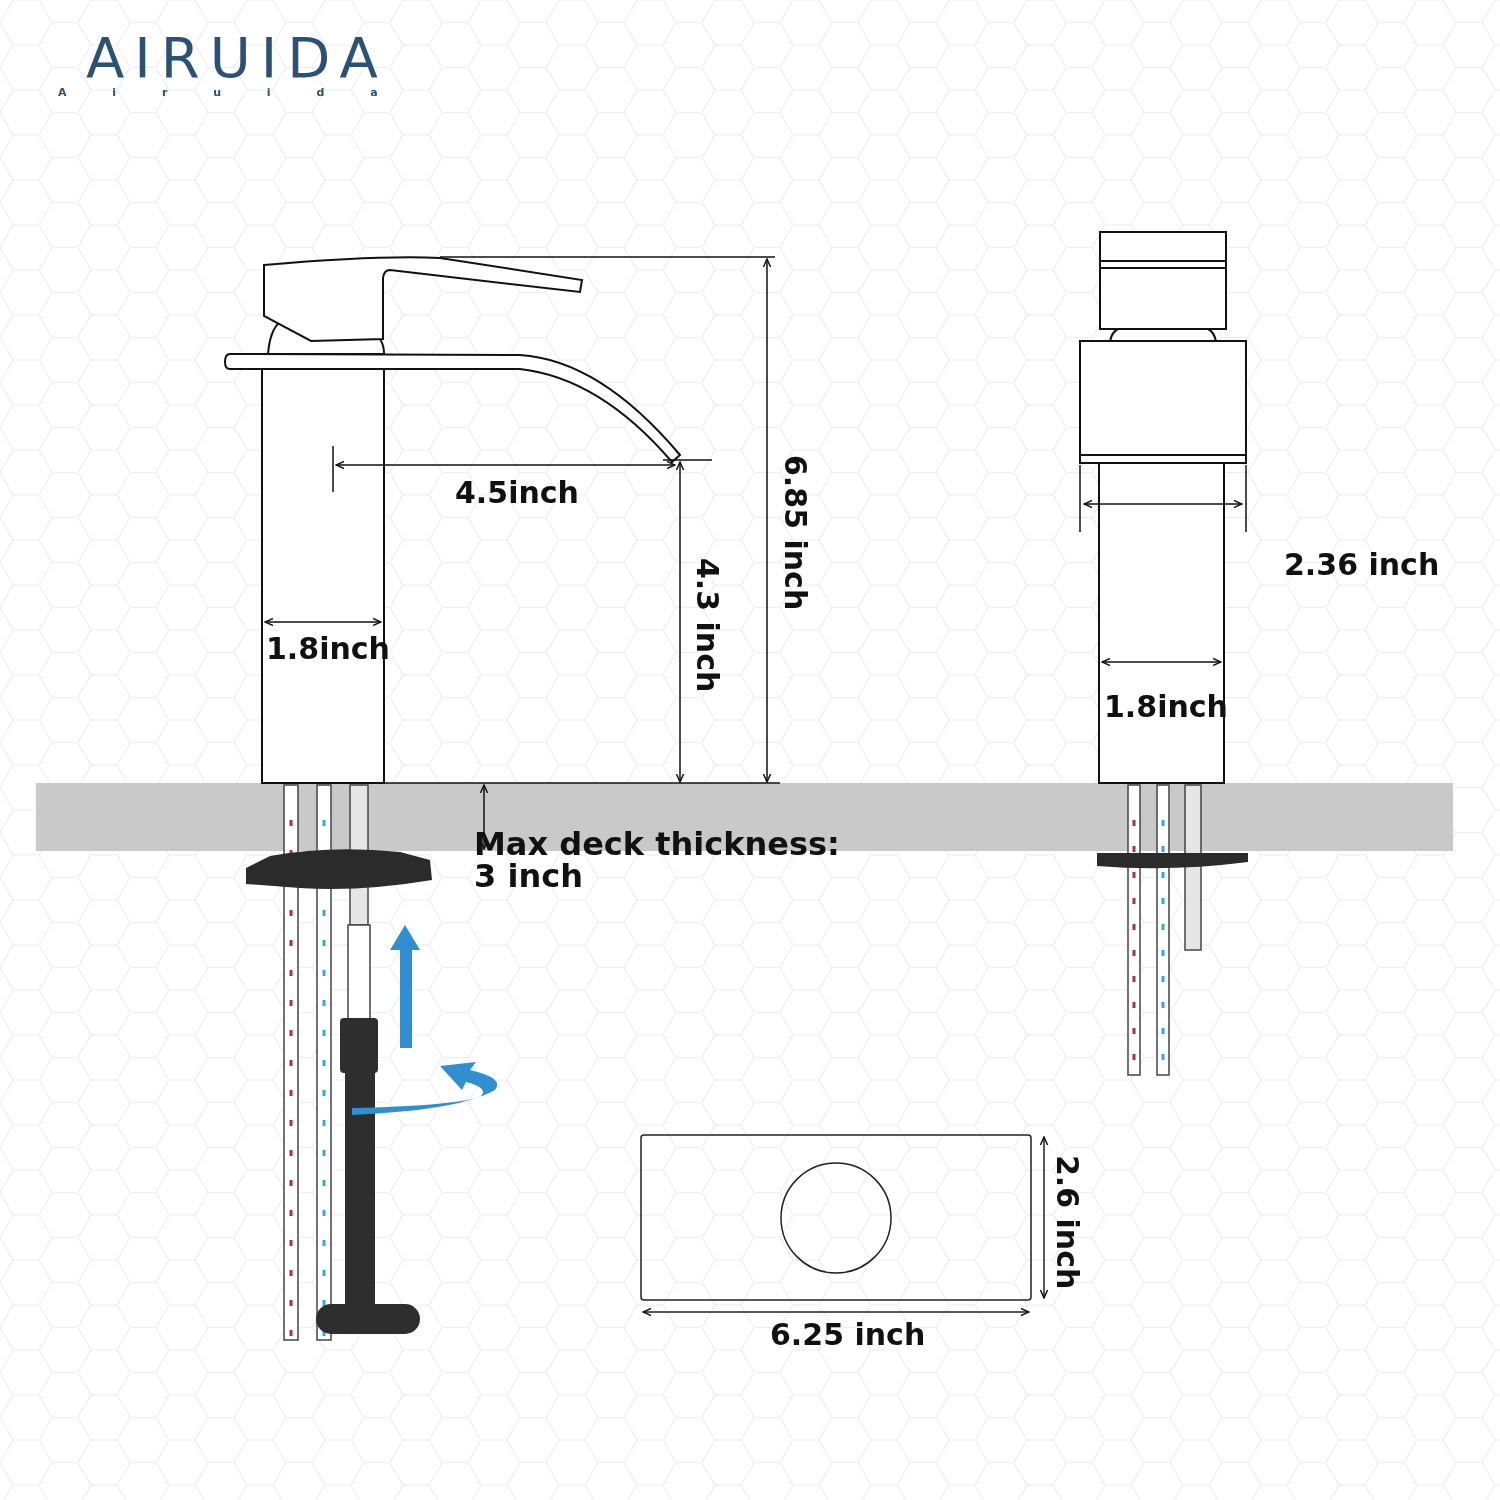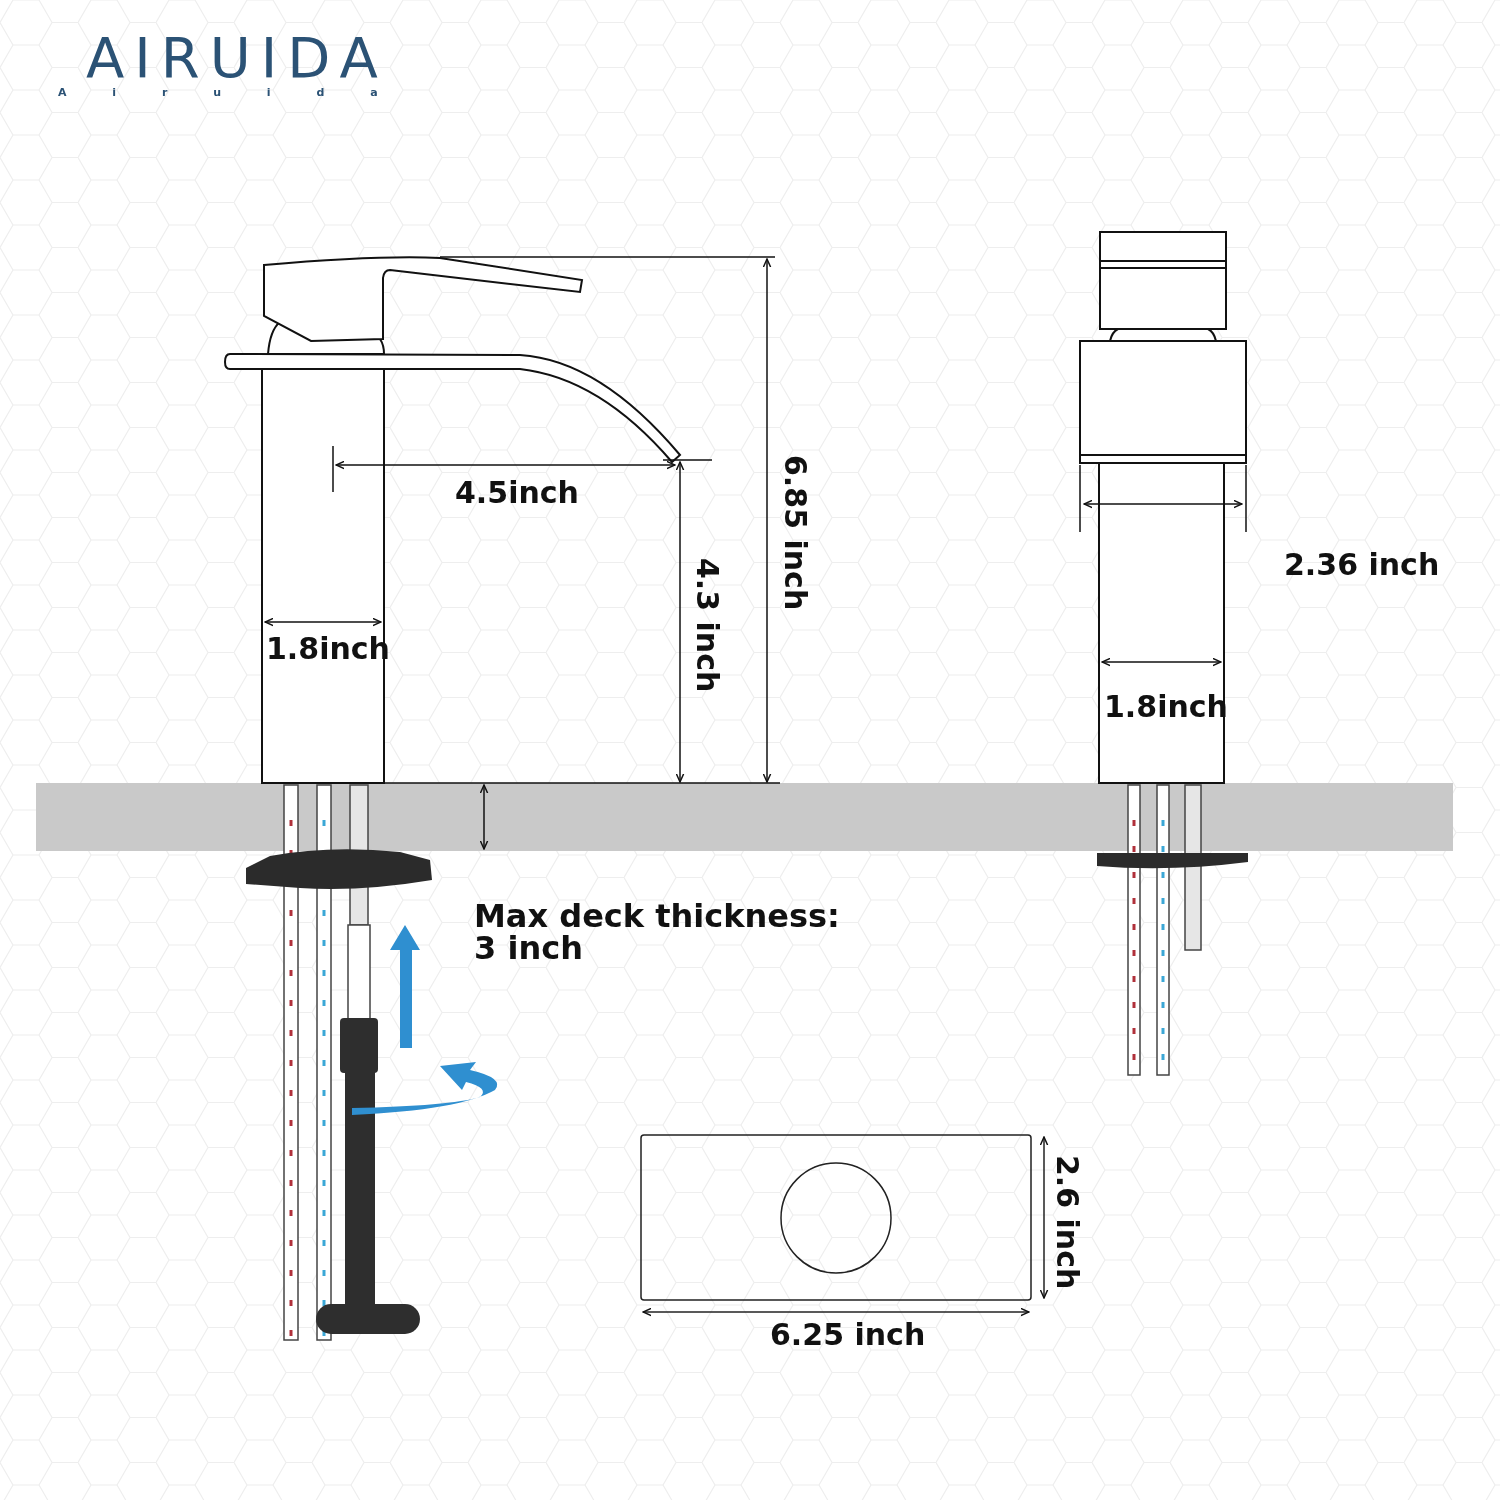--- a/index.html
+++ b/index.html
@@ -124,18 +124,18 @@
     <line x1="1044" y1="1137" x2="1044" y2="1298" marker-start="url(#ar)" marker-end="url(#ar)"></line>
   </g>
 </svg>
 
 <div class="label" style="left:455px; top:478px;">4.5inch</div>
 <div class="label" style="left:266px; top:634px;">1.8inch</div>
 <div class="label vlabel" style="left:722px; top:558px;">4.3 inch</div>
 <div class="label vlabel" style="left:810px; top:455px;">6.85 inch</div>
 <div class="label" style="left:1240px; top:550px;margin-left:44px;">2.36 inch</div>
 <div class="label" style="left:1104px; top:692px;">1.8inch</div>
-<div class="label deck-note" style="left:474px; top:900px;">
+<div class="label deck-note" style="left:474px; top:828px;">
   <div>Max deck thickness:</div>
   <div>3 inch</div>
 </div>
 <div class="label" style="left:770px; top:1320px;text-align:right;">6.25 inch</div>
 <div class="label vlabel" style="left:1082px; top:1155px;">2.6 inch</div>
 
 </body></html>

